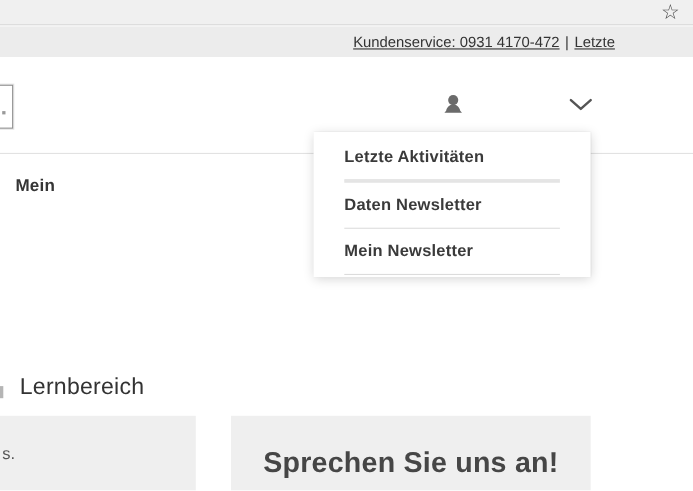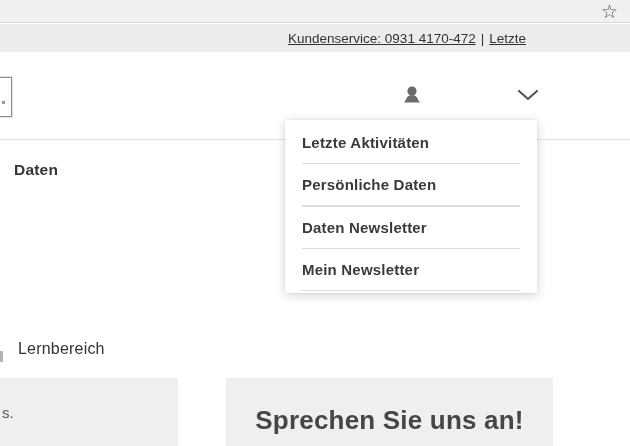--- a/index.html
+++ b/index.html
@@ -21,21 +21,21 @@
     position: absolute; right: 12px; top: 0px;
     font-size: 19px; color: #4a4a4a; line-height: 23px;
     cursor: pointer;
   }
 
   
   .service-bar {
     position: absolute; left: 0; top: 24px; width: 630px; height: 28px;
     background: #ececec;
     display: flex; align-items: center; justify-content: flex-end;
-    padding-right: 104px;
+    padding-right: 71px;
     font-size: 13.5px; color: #333;
   }
   .service-bar a { color: #333; text-decoration: underline; cursor: pointer; }
   .service-bar .sep { margin: 0 5px; text-decoration: none; }
 
   
   .header {
     position: absolute; left: 0; top: 52px; width: 630px; height: 88px;
     background: #ffffff;
     border-bottom: 1px solid #e2e2e2;
@@ -65,55 +65,55 @@
     font-size: 15.5px; font-weight: bold; color: #353535;
     letter-spacing: 0.2px; cursor: pointer;
   }
 
   
   .dropdown {
     position: absolute; left: 285px; top: 120px; width: 252px;
     background: #ffffff;
     box-shadow: 0 2px 10px rgba(0,0,0,0.18), 0 0 1px rgba(0,0,0,0.12);
     z-index: 20;
-    padding: 2px 4px;
+    padding: 2px 15px;
   }
   .dropdown-item {
     height: 41px; line-height: 41px;
     padding-left: 13px;
     font-size: 15px; font-weight: bold; color: #3a3a3a;
     letter-spacing: 0.2px;
     cursor: pointer;
   }
   .dropdown-divider {
     height: 1px; background: #dcdcdc; margin: 0 13px;
   }
 
   
   .section-title {
     position: absolute; left: 18px; top: 340px;
-    font-size: 16px; font-weight: 500; color: #333;
+    font-size: 21px; font-weight: 500; color: #333;
     letter-spacing: 0.2px;
   }
   .cutoff-fragment {
     position: absolute; left: 0; top: 351px;
     width: 3px; height: 11px; background: #b5b5b5;
   }
 
   
   .card-left {
     position: absolute; left: 0; top: 378px; width: 178px; height: 68px;
     background: #efefef;
   }
   .card-left .cut-text {
     position: absolute; left: 2px; top: 26px;
     font-size: 15px; color: #555;
   }
   .card-contact {
-    position: absolute; left: 226px; top: 378px; width: 327px; height: 68px;
+    position: absolute; left: 210px; top: 378px; width: 327px; height: 68px;
     background: #efefef;
     text-align: center;
   }
   .card-contact h2 {
     margin-top: 27px;
     font-size: 26px; font-weight: bold; color: #464646;
     letter-spacing: 0.2px;
   }
 </style>
 </head>
@@ -141,26 +141,25 @@
     </svg>
   </div>
 
   <div class="chevron-btn">
     <svg width="22" height="12" viewBox="0 0 22 12">
       <polyline points="2,2 11,10 20,2" fill="none" stroke="#555" stroke-width="2.2" stroke-linecap="round" stroke-linejoin="round"></polyline>
     </svg>
   </div>
 </div>
 
-<div class="shop-label">Daten</div>
+<div class="shop-label">Mein</div>
 
 <div class="dropdown">
   <div class="dropdown-item">Letzte Aktivitäten</div>
   <div class="dropdown-divider"></div>
-  <div class="dropdown-item">Persönliche Daten</div>
   <div class="dropdown-divider"></div>
   <div class="dropdown-divider"></div>
   <div class="dropdown-item">Daten Newsletter</div>
   <div class="dropdown-divider"></div>
   <div class="dropdown-item">Mein Newsletter</div>
   <div class="dropdown-divider"></div>
 </div>
 
 <div class="cutoff-fragment"></div>
 <div class="section-title">Lernbereich</div>

